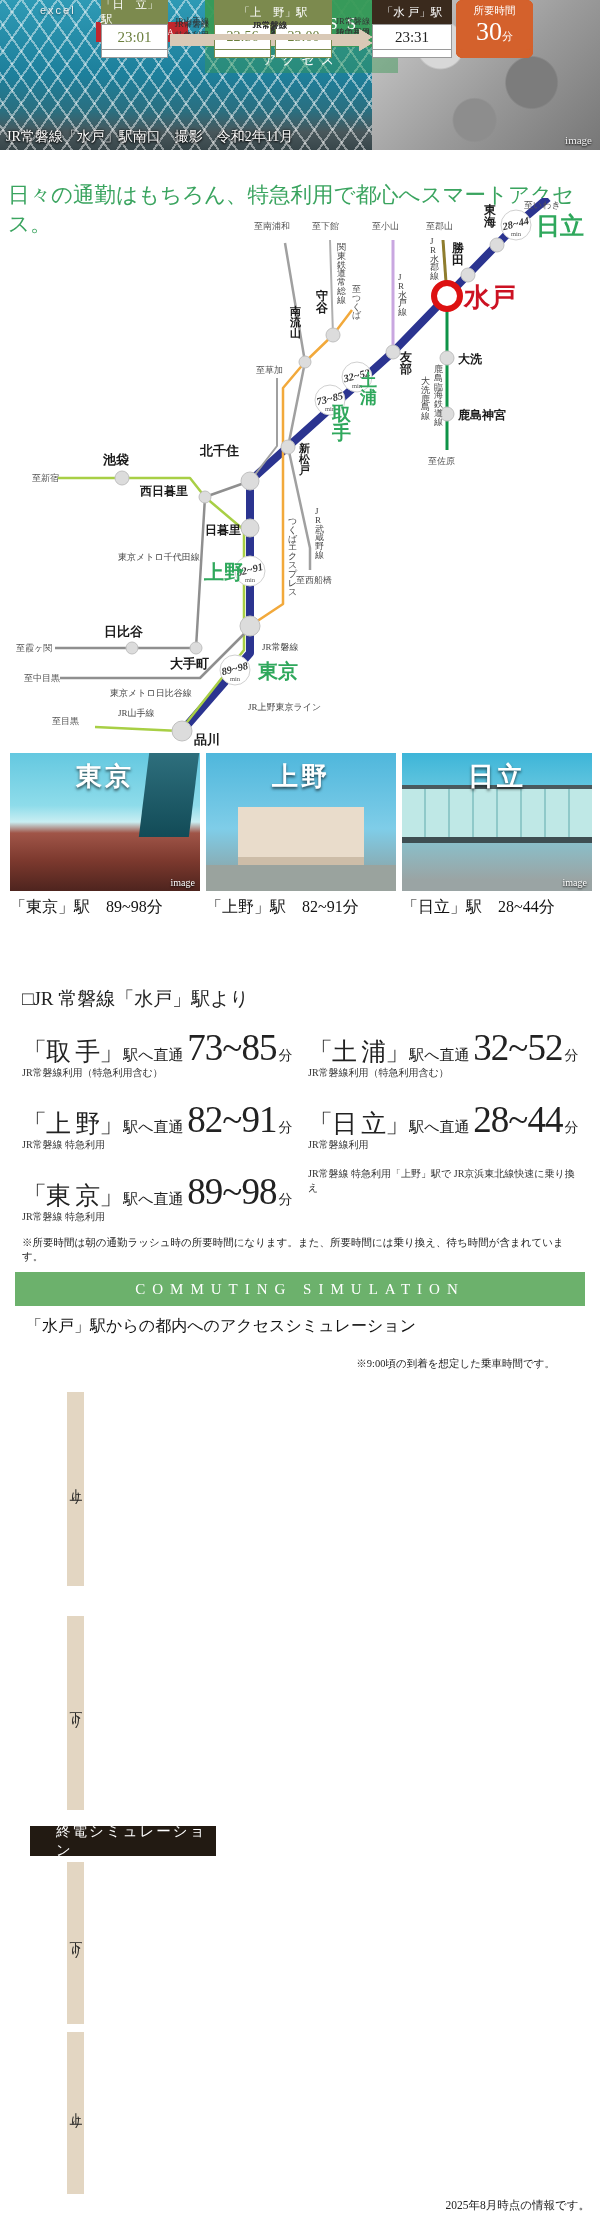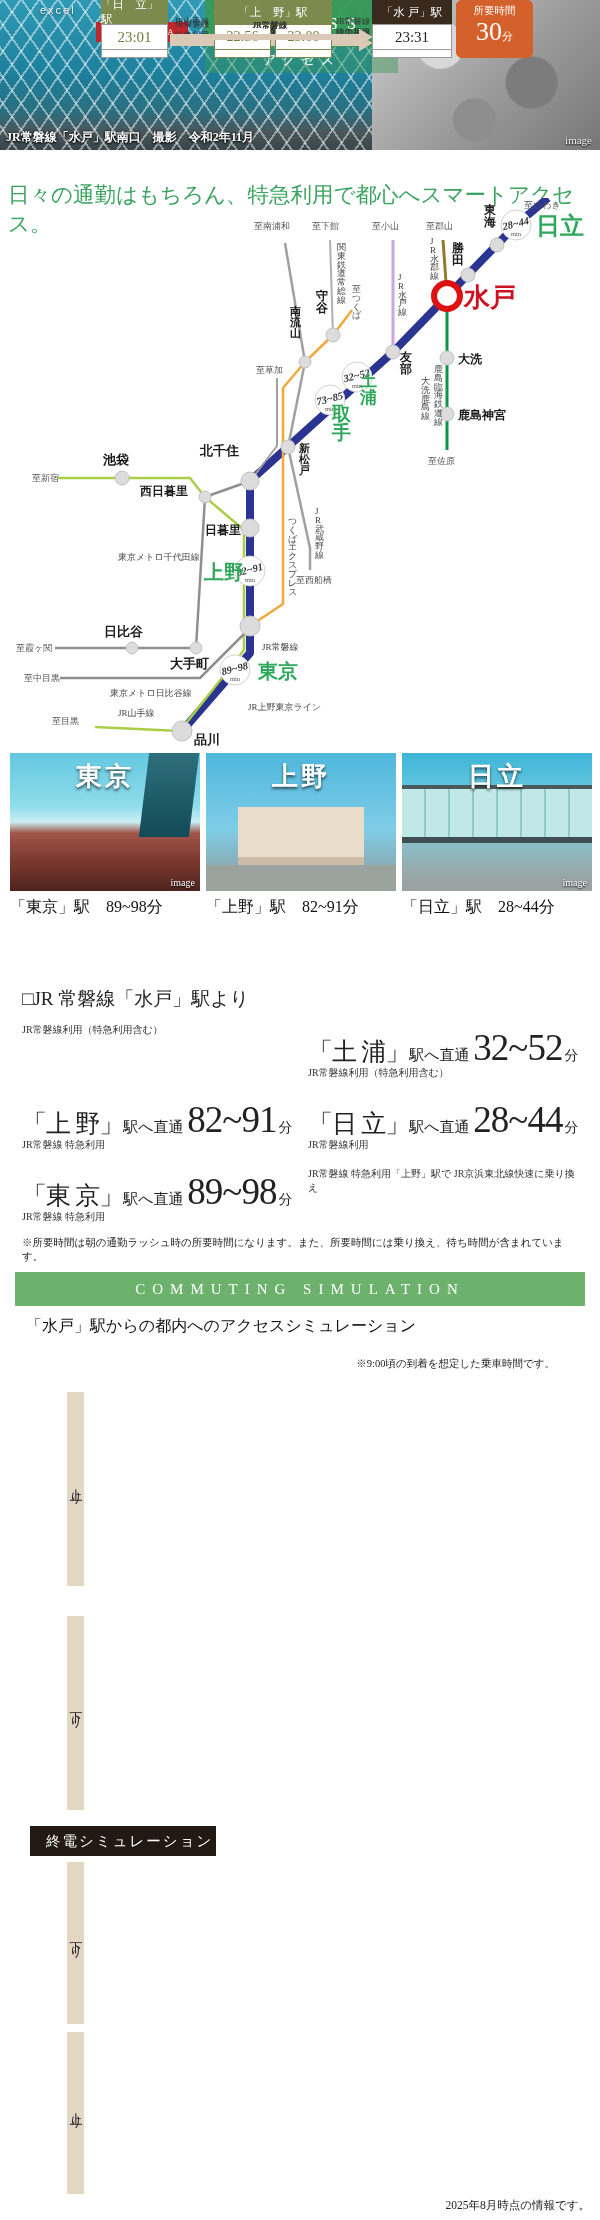--- a/index.html
+++ b/index.html
@@ -19,21 +19,21 @@
                         linear-gradient(135deg,#cfcfcf,#9b9b9b 55%,#777);}
   .hero-sign-red{position:absolute;top:22px;left:96px;width:92px;height:20px;background:#c0272d;
              color:#fff;font-size:9px;display:flex;align-items:center;justify-content:center;letter-spacing:1px;}
   .hero-sign-white{position:absolute;top:4px;left:40px;color:#f2f2f2;font-size:11px;letter-spacing:2px;
              font-family:"Liberation Sans",sans-serif;text-shadow:0 1px 2px rgba(0,0,0,.5);}
   .access-box{position:absolute;top:0;left:205px;width:193px;height:47px;background:rgba(56,154,85,.95);
              display:flex;align-items:center;justify-content:center;}
   .access-en{color:#fff;font-size:17px;letter-spacing:9px;padding-left:9px;}
   .access-ja{position:absolute;top:47px;left:205px;width:193px;height:26px;background:rgba(56,154,85,.45);
              color:#fff;font-size:13px;letter-spacing:6px;display:flex;align-items:center;justify-content:center;}
-  .hero-caption{position:absolute;left:6px;bottom:4px;color:#fff;font-size:12px;font-weight:bold;
+  .hero-caption{position:absolute;left:6px;bottom:4px;color:#fff;font-size:14px;font-weight:normal;
              text-shadow:0 1px 2px #000,0 0 3px #000;}
   .hero-image-note{position:absolute;right:8px;bottom:4px;color:#eee;font-size:11px;text-shadow:0 1px 2px #000;}
   
   .headline{position:absolute;top:156px;left:8px;width:590px;font-size:21.5px;color:#3aa45f;margin-top:24px;}
   
   .map{position:absolute;top:198px;left:0;width:600px;height:548px;}
   
   .photos{position:absolute;top:753px;left:10px;width:582px;display:flex;gap:6px;}
   .photo{position:relative;width:190px;height:138px;overflow:hidden;}
   .photo-title{position:absolute;top:6px;width:100%;text-align:center;color:#fff;font-size:26px;font-weight:bold;
@@ -79,21 +79,21 @@
   .t-green{color:#6b7f3e;}
   .leg-line{position:absolute;height:6px;background:#d9c9b6;}
   .leg-tip{position:absolute;width:0;height:0;border-top:8px solid transparent;border-bottom:8px solid transparent;
            border-left:13px solid #d9c9b6;}
   .leg-label{position:absolute;text-align:center;font-size:8.5px;color:#333;line-height:1.3;}
   .dur-box{position:absolute;background:#d4612c;border-radius:7px;color:#fff;text-align:center;}
   .dur-label{font-size:10.5px;margin-top:4px;}
   .dur-num{font-size:30px;line-height:1.05;}
   .dur-unit{font-size:11px;}
   .last-label{position:absolute;top:1826px;left:30px;width:186px;height:30px;background:#221a12;color:#fff;
-              display:flex;align-items:center;padding-left:16px;font-size:14.5px;letter-spacing:2px;box-sizing:border-box;}
+              display:flex;align-items:center;padding-left:26px;font-size:14.5px;letter-spacing:2px;box-sizing:border-box;}
   .sim-footer{position:absolute;top:2198px;right:10px;font-size:11.5px;color:#222;}
 </style>
 </head>
 <body>
 
 <div class="page">
 
   <div class="hero">
     <div class="hero-left"></div>
     <div class="hero-right"></div>
@@ -218,20 +218,21 @@
   </div>
   <div class="photo-captions">
     <div class="photo-caption">「東京」駅　89~98分</div>
     <div class="photo-caption">「上野」駅　82~91分</div>
     <div class="photo-caption">「日立」駅　28~44分</div>
   </div>
 
   <div class="access-heading">□JR 常磐線「水戸」駅より</div>
   <div class="access-grid" id="access-grid">
       <div class="acc-item">
+        <div class="acc-main"><div class="acc-q" style="display: inline;">「取 手」</div><div class="acc-mid" style="display: inline;">駅へ直通 </div><div class="acc-num" style="display: inline;">73~85</div><div class="acc-unit" style="display: inline;">分</div></div>
         <div class="acc-sub">JR常磐線利用（特急利用含む）</div>
       </div>
       <div class="acc-item">
         <div class="acc-main"><div class="acc-q" style="display: inline;">「土 浦」</div><div class="acc-mid" style="display: inline;">駅へ直通 </div><div class="acc-num" style="display: inline;">32~52</div><div class="acc-unit" style="display: inline;">分</div></div>
         <div class="acc-sub">JR常磐線利用（特急利用含む）</div>
       </div>
       <div class="acc-item">
         <div class="acc-main"><div class="acc-q" style="display: inline;">「上 野」</div><div class="acc-mid" style="display: inline;">駅へ直通 </div><div class="acc-num" style="display: inline;">82~91</div><div class="acc-unit" style="display: inline;">分</div></div>
         <div class="acc-sub">JR常磐線 特急利用</div>
       </div>

